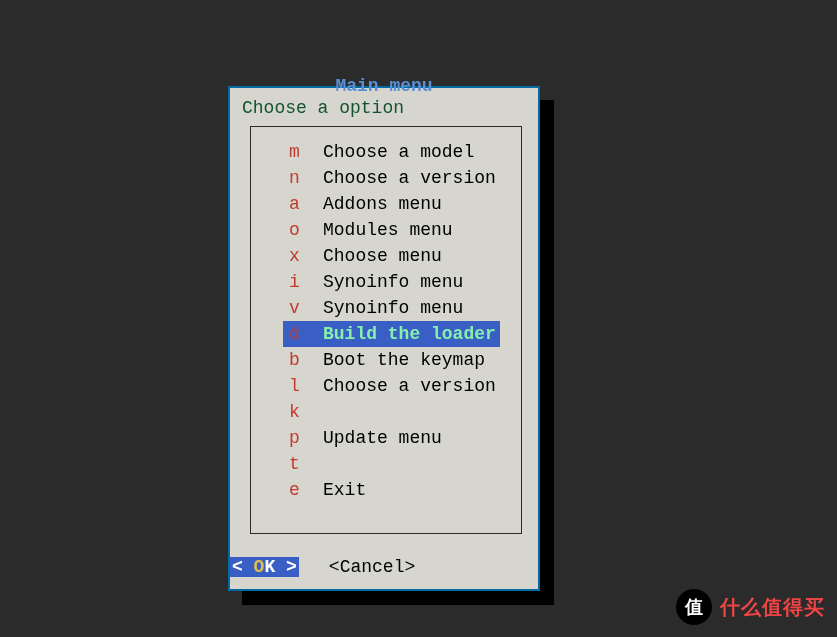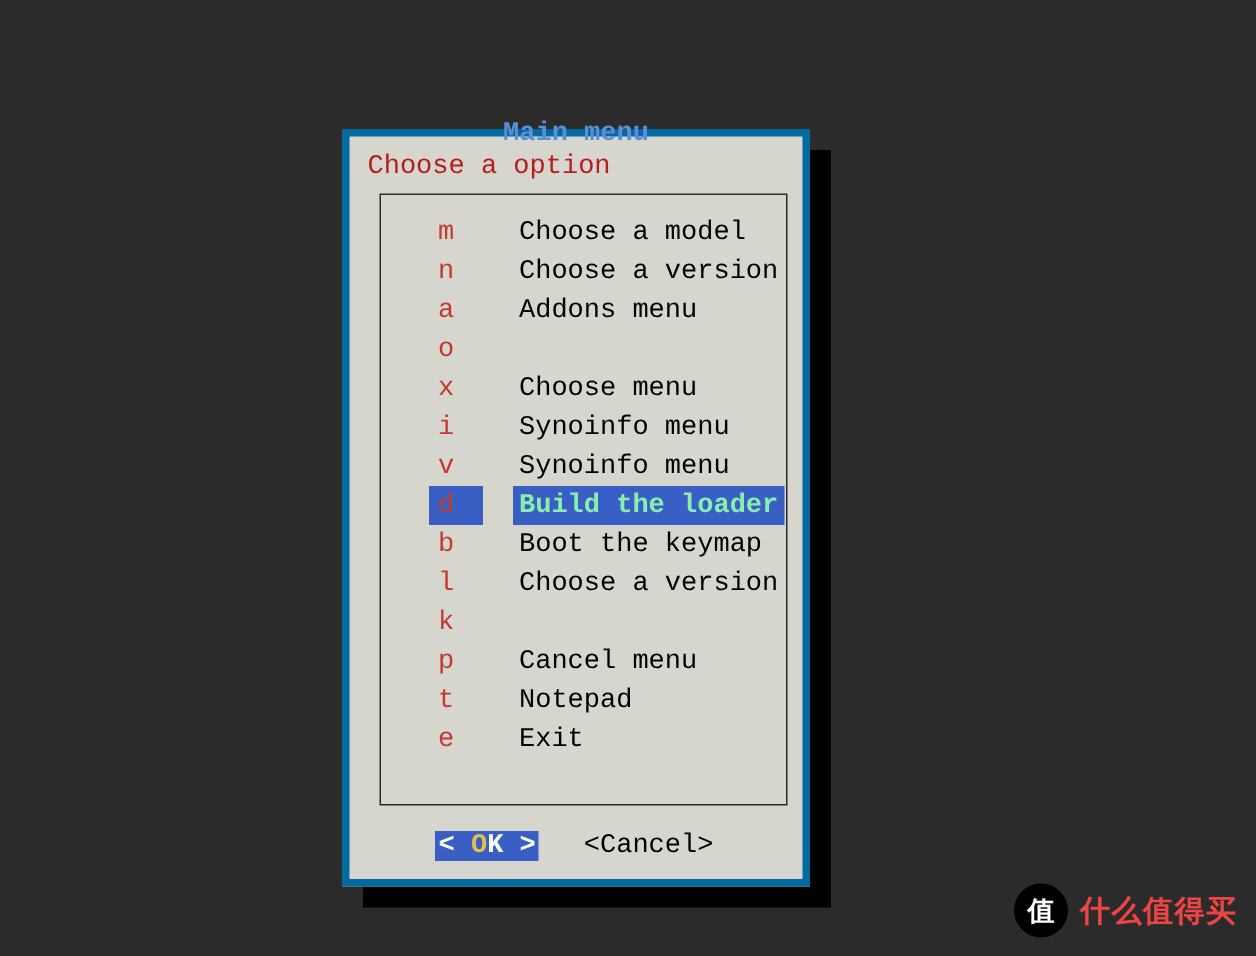--- a/index.html
+++ b/index.html
@@ -15,59 +15,59 @@
       position: absolute;
       left: 242px; top: 100px;
       width: 312px; height: 505px;
       background: #000;
     }
     .dialog {
       position: absolute;
       left: 228px; top: 86px;
       width: 312px; height: 505px;
       background: #d6d6cf;
-      border: 5px solid #0369a1;
+      border: 2px solid #0369a1;
     }
     .title {
       position: absolute;
       top: -12px; left: 0; right: 0;
       text-align: center;
       color: #5a8fd6;
       font-weight: bold;
       white-space: pre;
     }
     .prompt {
       position: absolute;
       top: 10px; left: 12px;
-      color: #b91c1c;
+      color: #14532d;
     }
     .inner-box {
       position: absolute;
       left: 20px; top: 38px;
       width: 272px; height: 408px;
       border: 1px solid #2a2a2a;
     }
     .menu-list {
       position: absolute;
       left: 32px; top: 12px;
     }
     .menu-item {
       display: flex;
       line-height: 26px;
       height: 26px;
       white-space: pre;
     }
     .key { color: #c33a2f; width: 36px; text-align: left; padding-left: 6px; }
-    .label { color: #000; padding: 0 4px; margin-left: 20px; }
+    .label { color: #000; padding: 0 4px; }
     .menu-item.selected .key { background: #3a5fc4; color: #c33a2f; }
     .menu-item.selected .label { background: #3a5fc4; color: #86efac; font-weight: bold; }
     .buttons {
       position: absolute;
       bottom: 12px; left: 0; right: 0;
-      text-align: center;
+      text-align: left;
       color: #000;
     }
     .btn { display: inline-block; padding: 0 2px; }
     .btn.focused {
       background: #3a5fc4;
       color: #fff;
       font-weight: bold;
     }
     .btn.focused .hotkey { color: #e0c04a; }
     .btn-spacer { display: inline-block; width: 28px; }
@@ -97,30 +97,30 @@
 
 <div class="dialog">
   <div class="title">Main menu</div>
   <div class="prompt">Choose a option</div>
 
   <div class="inner-box">
     <div class="menu-list" id="menu-list">
         <div class="menu-item"><span class="key">m</span><span class="label">Choose a model</span></div>
         <div class="menu-item"><span class="key">n</span><span class="label">Choose a version</span></div>
         <div class="menu-item"><span class="key">a</span><span class="label">Addons menu</span></div>
-        <div class="menu-item"><span class="key">o</span></div>
+        <div class="menu-item"><span class="key">o</span><span class="label">Modules menu</span></div>
         <div class="menu-item"><span class="key">x</span><span class="label">Choose menu</span></div>
         <div class="menu-item"><span class="key">i</span><span class="label">Synoinfo menu</span></div>
         <div class="menu-item"><span class="key">v</span><span class="label">Synoinfo menu</span></div>
         <div class="menu-item selected"><span class="key">d</span><span class="label">Build the loader</span></div>
         <div class="menu-item"><span class="key">b</span><span class="label">Boot the keymap</span></div>
         <div class="menu-item"><span class="key">l</span><span class="label">Choose a version</span></div>
         <div class="menu-item"><span class="key">k</span></div>
-        <div class="menu-item"><span class="key">p</span><span class="label">Cancel menu</span></div>
-        <div class="menu-item"><span class="key">t</span><span class="label">Notepad</span></div>
+        <div class="menu-item"><span class="key">p</span><span class="label">Update menu</span></div>
+        <div class="menu-item"><span class="key">t</span></div>
         <div class="menu-item"><span class="key">e</span><span class="label">Exit</span></div>
       </div>
   </div>
 
   <div class="buttons">
     <span class="btn focused"><span>&lt;  </span><span class="hotkey">O</span><span>K  &gt;</span></span><span class="btn-spacer"></span><span class="btn">&lt;Cancel&gt;</span>
   </div>
 </div>
 
 <div class="watermark">

